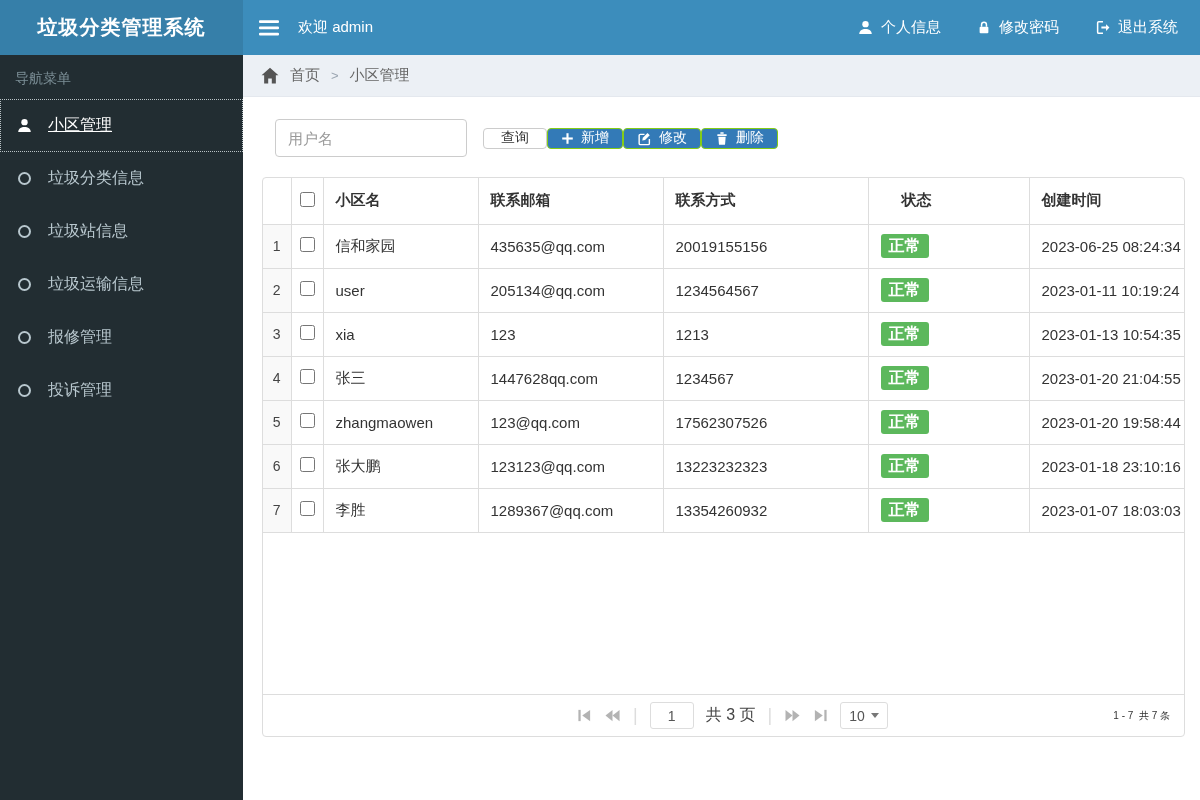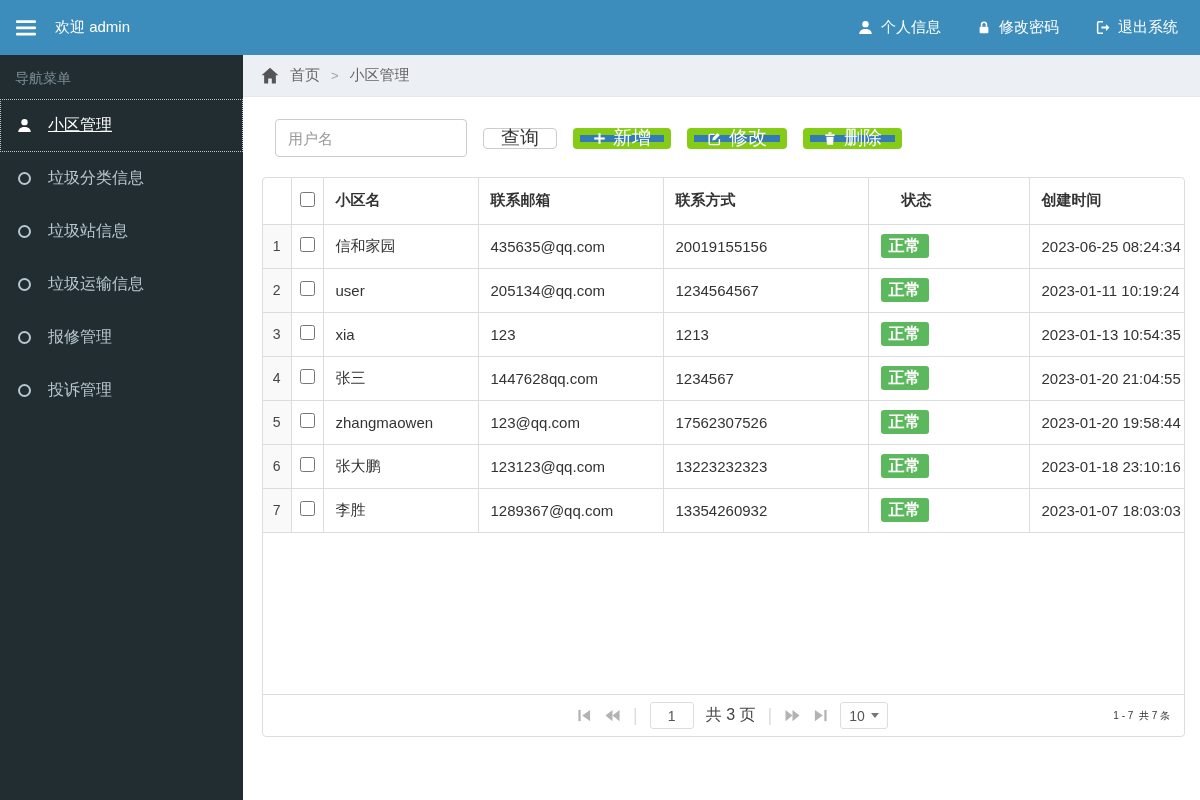--- a/index.html
+++ b/index.html
@@ -35,24 +35,24 @@
                 display:flex; align-items:center; gap:11px; padding:0 18px; font-size:15px; color:#666; }
   .breadcrumb .icon { color:#555; }
   .crumb-sep { color:#9aa5b1; font-size:13px; }
   .crumb-link { cursor:pointer; }
 
   
   .toolbar { display:flex; align-items:center; padding:22px 0 0 32px; flex:none; }
   .search-input { width:192px; height:38px; border:1px solid #ccc; border-radius:4px; padding:0 12px;
                   font-size:15px; color:#333; font-family:inherit; outline:none; }
   .search-input::placeholder { color:#999; }
-  .btn { height:21px; border-radius:4px; font-size:19px; font-family:inherit; cursor:pointer;
+  .btn { height:21px; border-radius:4px; font-size:14px; font-family:inherit; cursor:pointer;
          display:inline-flex; align-items:center; justify-content:center; gap:7px; }
   .btn-default { background:#fff; border:1px solid #ccc; color:#333; padding:0 17px; margin-left:16px; }
-  .btn-primary { background:#337ab7; border:7px solid #84cc16; color:#fff; padding:0 13px; margin-left:16px; }
+  .btn-primary { background:#337ab7; border:1px solid #84cc16; color:#fff; padding:0 13px; }
 
   
   .table-wrap { margin:20px 15px 0 19px; border:1px solid #ddd; border-radius:4px; height:560px;
                 display:flex; flex-direction:column; overflow:hidden; flex:none; }
   table { border-collapse:collapse; width:100%; font-size:15px; color:#333; table-layout:fixed; }
   th, td { border-left:1px solid #ddd; border-bottom:1px solid #ddd; padding:0 12px; text-align:left;
            overflow:hidden; white-space:nowrap; }
   th:first-child, td:first-child { border-left:none; }
   th { height:46px; font-weight:bold; }
   td { height:44px; }
@@ -83,20 +83,21 @@
   .caret-down { width:0; height:0; border-left:4px solid transparent; border-right:4px solid transparent;
                 border-top:5px solid #777; }
   .pager-summary { margin-left:auto; font-size:10px; color:#333; white-space:pre; }
 </style>
 </head>
 <body>
 
 <div class="app">
 
   <div class="header">
+    <div class="logo">垃圾分类管理系统</div>
     <div class="header-rest">
       <span class="hamburger icon">
         <svg width="20" height="16" viewBox="0 0 18 14">
             <rect y="0" width="18" height="2.6" rx="1"></rect>
             <rect y="5.6" width="18" height="2.6" rx="1"></rect>
             <rect y="11.2" width="18" height="2.6" rx="1"></rect>
           </svg>
       </span>
       <span class="welcome">欢迎 admin</span>
       <div class="topbar-menu">

